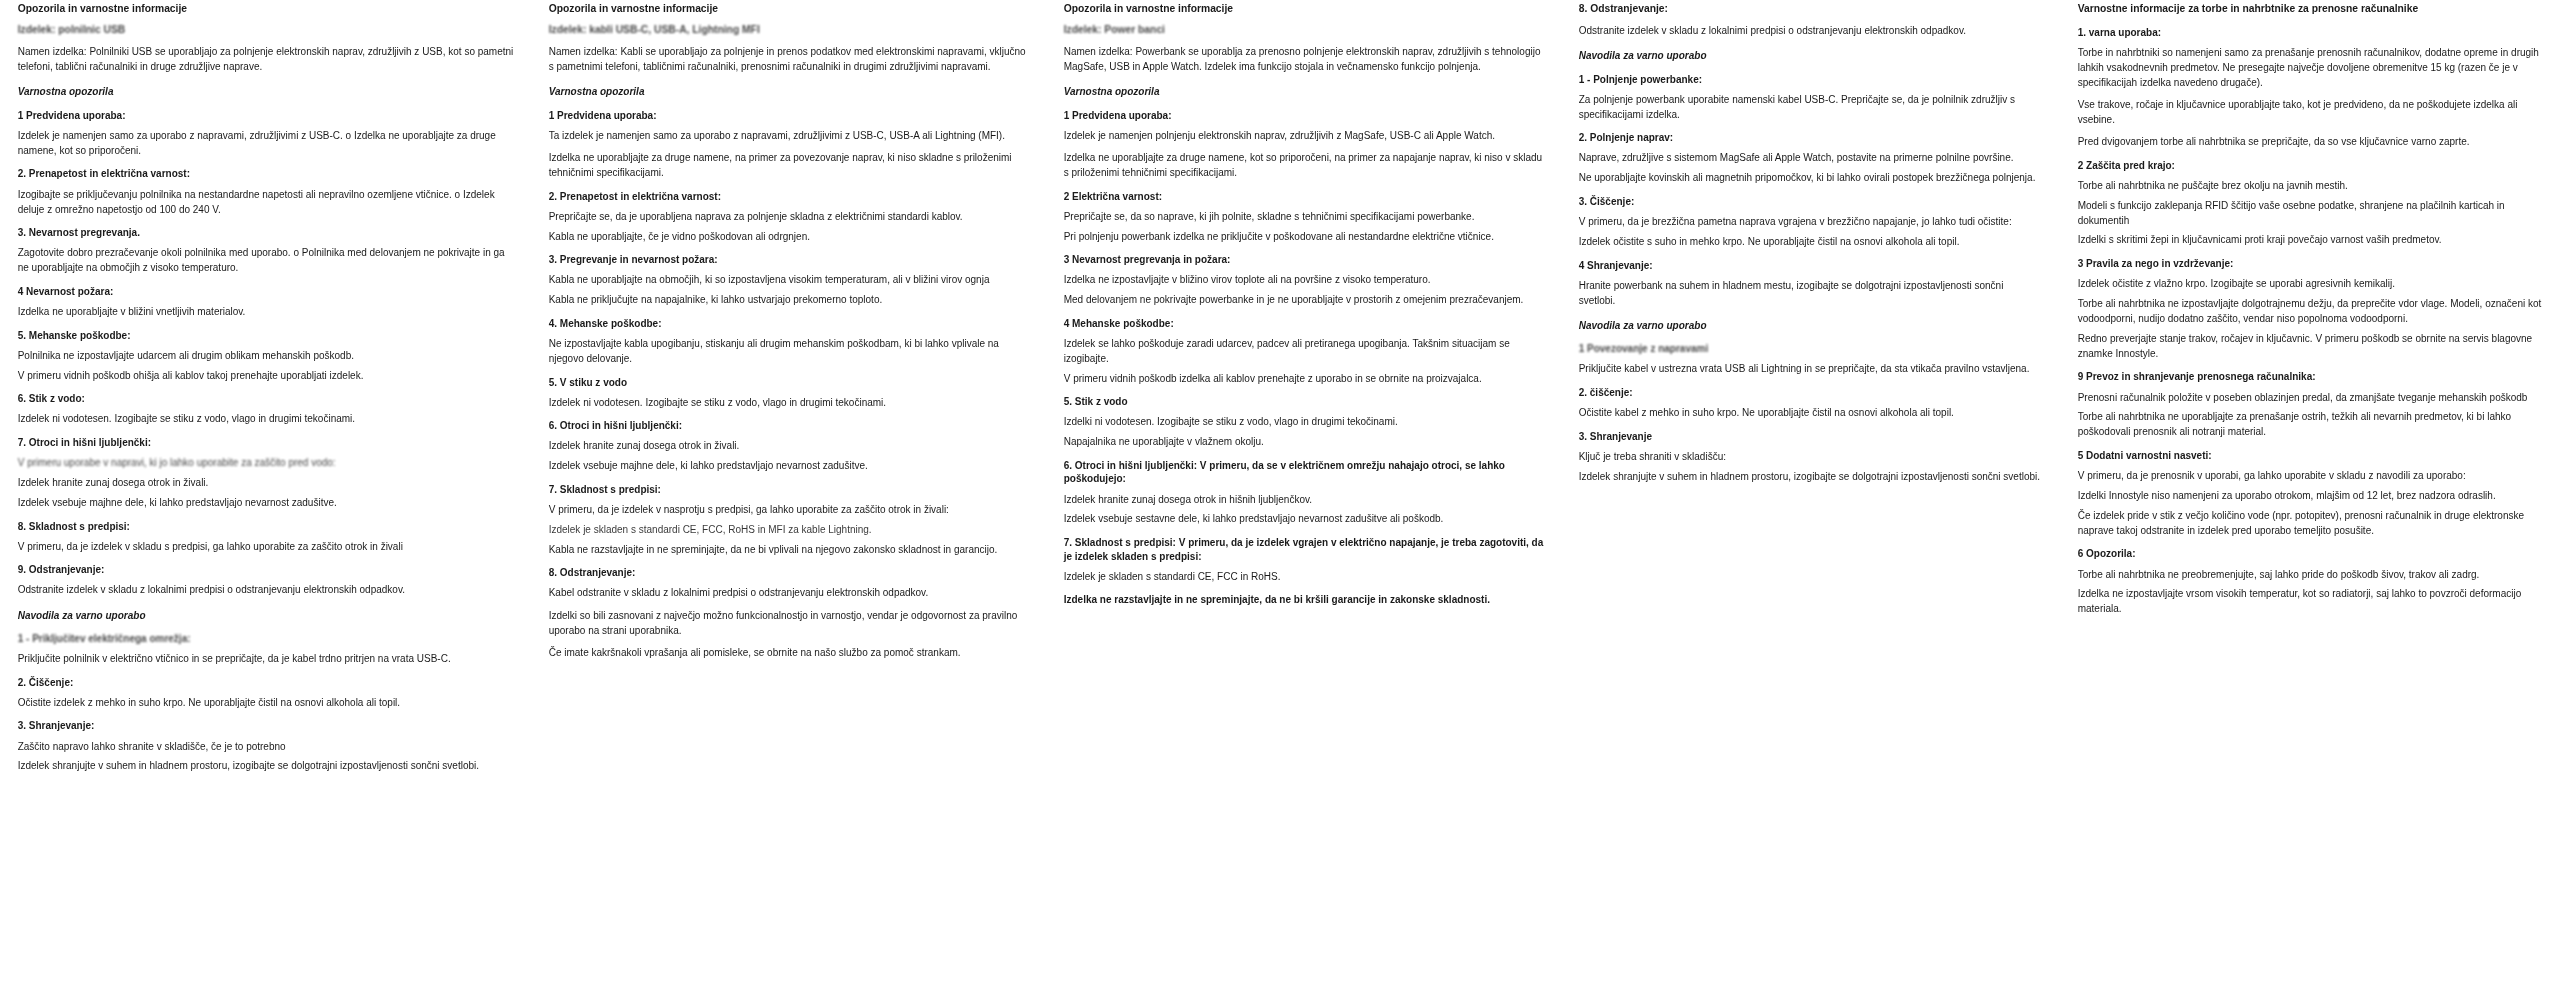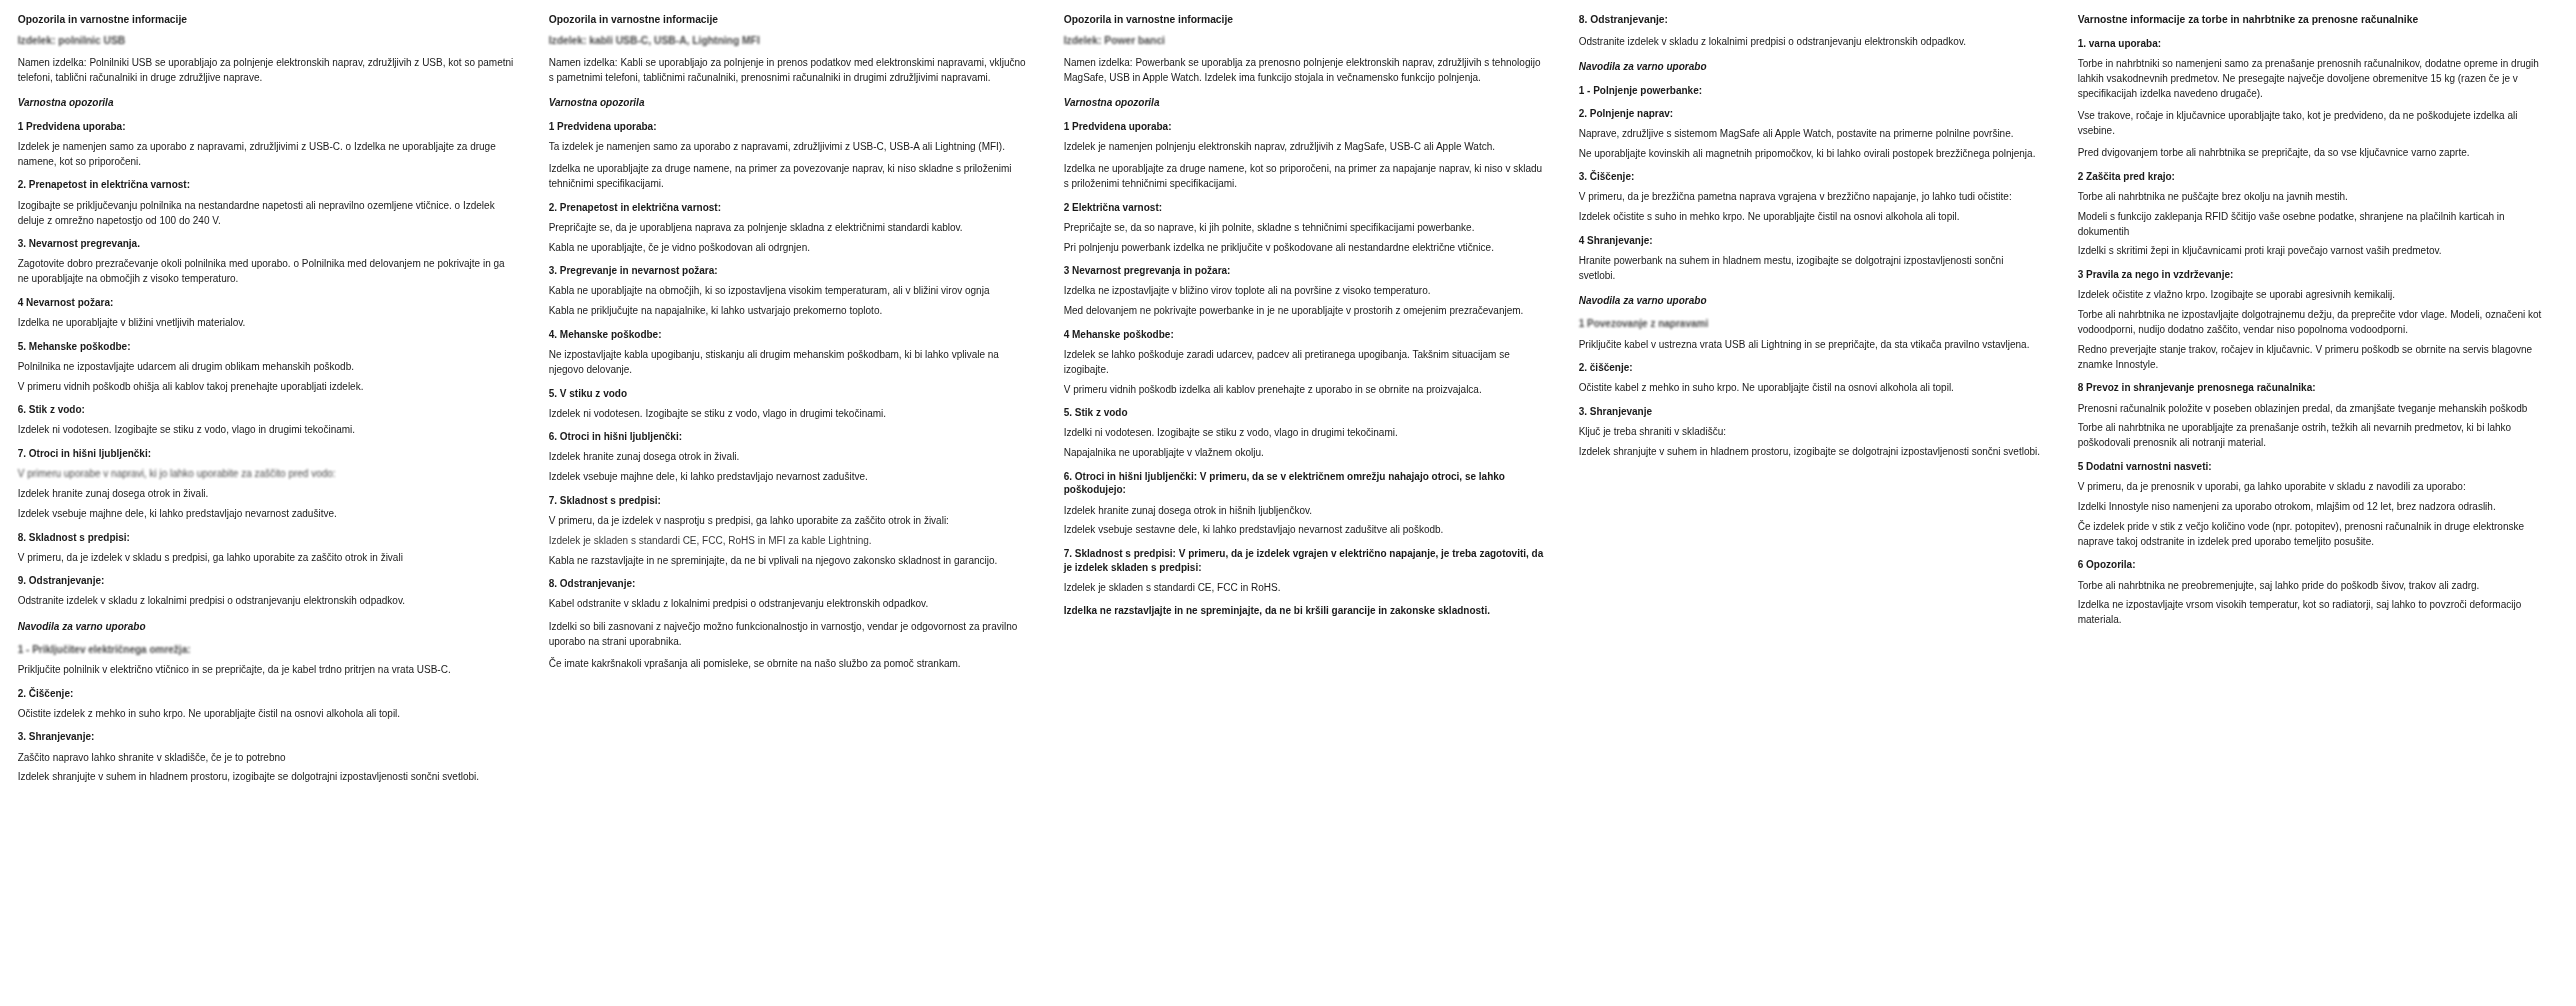--- a/index.html
+++ b/index.html
@@ -13,21 +13,21 @@
     font-family: "Liberation Sans", sans-serif;
     color: #1a1a1a;
     overflow: hidden;
   }
   .page {
     display: flex;
     flex-direction: row;
     align-items: flex-start;
     width: 2576px;
     height: 1006px;
-    padding: 13px 0 0 0;
+    padding: 2px 0 0 0;
     box-sizing: border-box;
   }
   .column {
     box-sizing: border-box;
     padding: 0 17.7px 0 17.7px;
     font-size: 10px;
     line-height: 1.45;
   }
   .col-1 { width: 531px; }
   .col-2 { width: 515px; }
@@ -170,20 +170,21 @@
     <div class="p">Izdelek je skladen s standardi CE, FCC in RoHS.</div>
     <div class="h-sub">Izdelka ne razstavljajte in ne spreminjajte, da ne bi kršili garancije in zakonske skladnosti.</div>
     <div class="p"></div>
   </div>
 
   <div class="column col-4">
     <div class="h-title">8. Odstranjevanje:</div>
     <div class="p">Odstranite izdelek v skladu z lokalnimi predpisi o odstranjevanju elektronskih odpadkov.</div>
     <div class="h-sec">Navodila za varno uporabo</div>
     <div class="h-sub">1 - Polnjenje powerbanke:</div>
+    <div class="p">Za polnjenje powerbank uporabite namenski kabel USB-C. Prepričajte se, da je polnilnik združljiv s specifikacijami izdelka.</div>
     <div class="h-sub">2. Polnjenje naprav:</div>
     <div class="p-tight">Naprave, združljive s sistemom MagSafe ali Apple Watch, postavite na primerne polnilne površine.</div>
     <div class="p">Ne uporabljajte kovinskih ali magnetnih pripomočkov, ki bi lahko ovirali postopek brezžičnega polnjenja.</div>
     <div class="h-sub">3. Čiščenje:</div>
     <div class="p-tight">V primeru, da je brezžična pametna naprava vgrajena v brezžično napajanje, jo lahko tudi očistite:</div>
     <div class="p">Izdelek očistite s suho in mehko krpo. Ne uporabljajte čistil na osnovi alkohola ali topil.</div>
     <div class="h-sub">4 Shranjevanje:</div>
     <div class="p">Hranite powerbank na suhem in hladnem mestu, izogibajte se dolgotrajni izpostavljenosti sončni svetlobi.</div>
     <div class="h-sec">Navodila za varno uporabo</div>
     <div class="h-sub blur-mid">1 Povezovanje z napravami</div>
@@ -202,21 +203,21 @@
     <div class="p">Vse trakove, ročaje in ključavnice uporabljajte tako, kot je predvideno, da ne poškodujete izdelka ali vsebine.</div>
     <div class="p">Pred dvigovanjem torbe ali nahrbtnika se prepričajte, da so vse ključavnice varno zaprte.</div>
     <div class="h-sub">2 Zaščita pred krajo:</div>
     <div class="p-tight">Torbe ali nahrbtnika ne puščajte brez okolju na javnih mestih.</div>
     <div class="p-tight">Modeli s funkcijo zaklepanja RFID ščitijo vaše osebne podatke, shranjene na plačilnih karticah in dokumentih</div>
     <div class="p">Izdelki s skritimi žepi in ključavnicami proti kraji povečajo varnost vaših predmetov.</div>
     <div class="h-sub">3 Pravila za nego in vzdrževanje:</div>
     <div class="p-tight">Izdelek očistite z vlažno krpo. Izogibajte se uporabi agresivnih kemikalij.</div>
     <div class="p-tight">Torbe ali nahrbtnika ne izpostavljajte dolgotrajnemu dežju, da preprečite vdor vlage. Modeli, označeni kot vodoodporni, nudijo dodatno zaščito, vendar niso popolnoma vodoodporni.</div>
     <div class="p">Redno preverjajte stanje trakov, ročajev in ključavnic. V primeru poškodb se obrnite na servis blagovne znamke Innostyle.</div>
-    <div class="h-sub">8 Prevoz in shranjevanje prenosnega računalnika:</div>
+    <div class="h-sub">9 Prevoz in shranjevanje prenosnega računalnika:</div>
     <div class="p-tight">Prenosni računalnik položite v poseben oblazinjen predal, da zmanjšate tveganje mehanskih poškodb</div>
     <div class="p">Torbe ali nahrbtnika ne uporabljajte za prenašanje ostrih, težkih ali nevarnih predmetov, ki bi lahko poškodovali prenosnik ali notranji material.</div>
     <div class="h-sub">5 Dodatni varnostni nasveti:</div>
     <div class="p-tight">V primeru, da je prenosnik v uporabi, ga lahko uporabite v skladu z navodili za uporabo:</div>
     <div class="p-tight">Izdelki Innostyle niso namenjeni za uporabo otrokom, mlajšim od 12 let, brez nadzora odraslih.</div>
     <div class="p">Če izdelek pride v stik z večjo količino vode (npr. potopitev), prenosni računalnik in druge elektronske naprave takoj odstranite in izdelek pred uporabo temeljito posušite.</div>
     <div class="h-sub">6 Opozorila:</div>
     <div class="p-tight">Torbe ali nahrbtnika ne preobremenjujte, saj lahko pride do poškodb šivov, trakov ali zadrg.</div>
     <div class="p">Izdelka ne izpostavljajte vrsom visokih temperatur, kot so radiatorji, saj lahko to povzroči deformacijo materiala.</div>
   </div>

